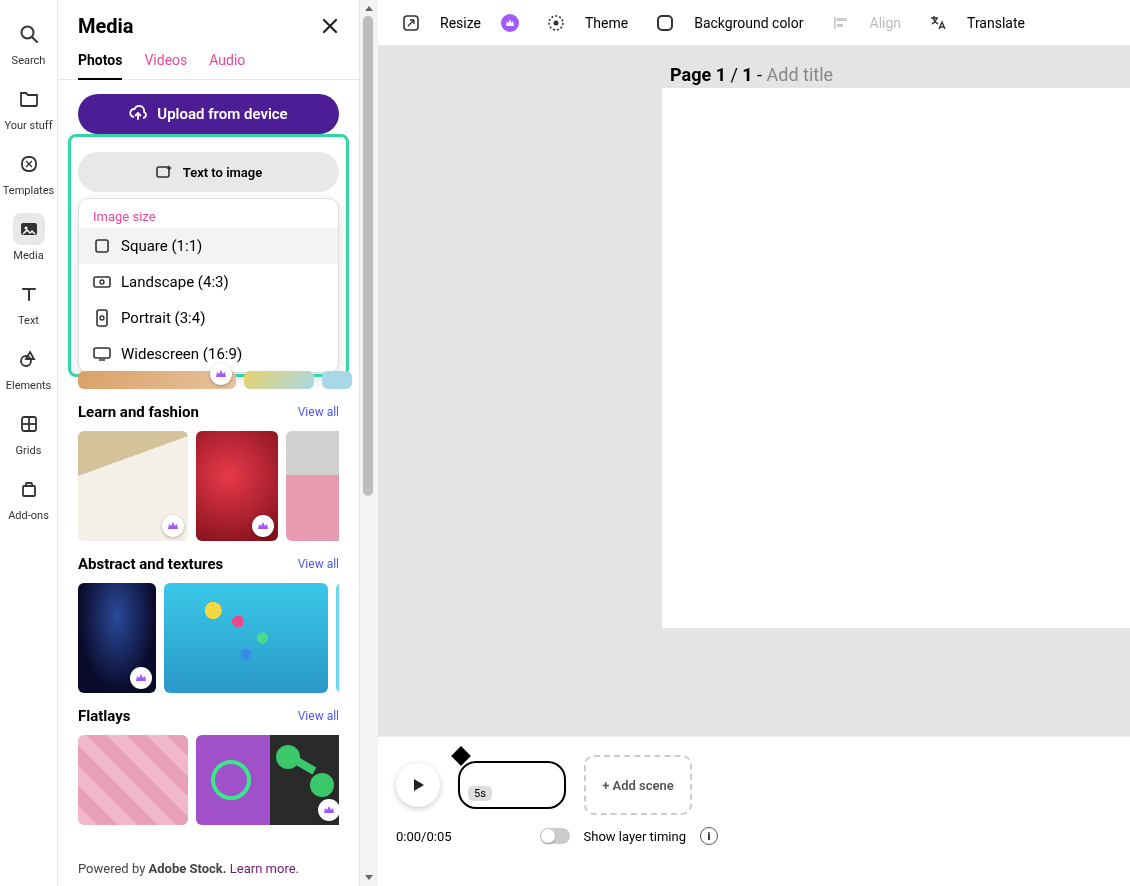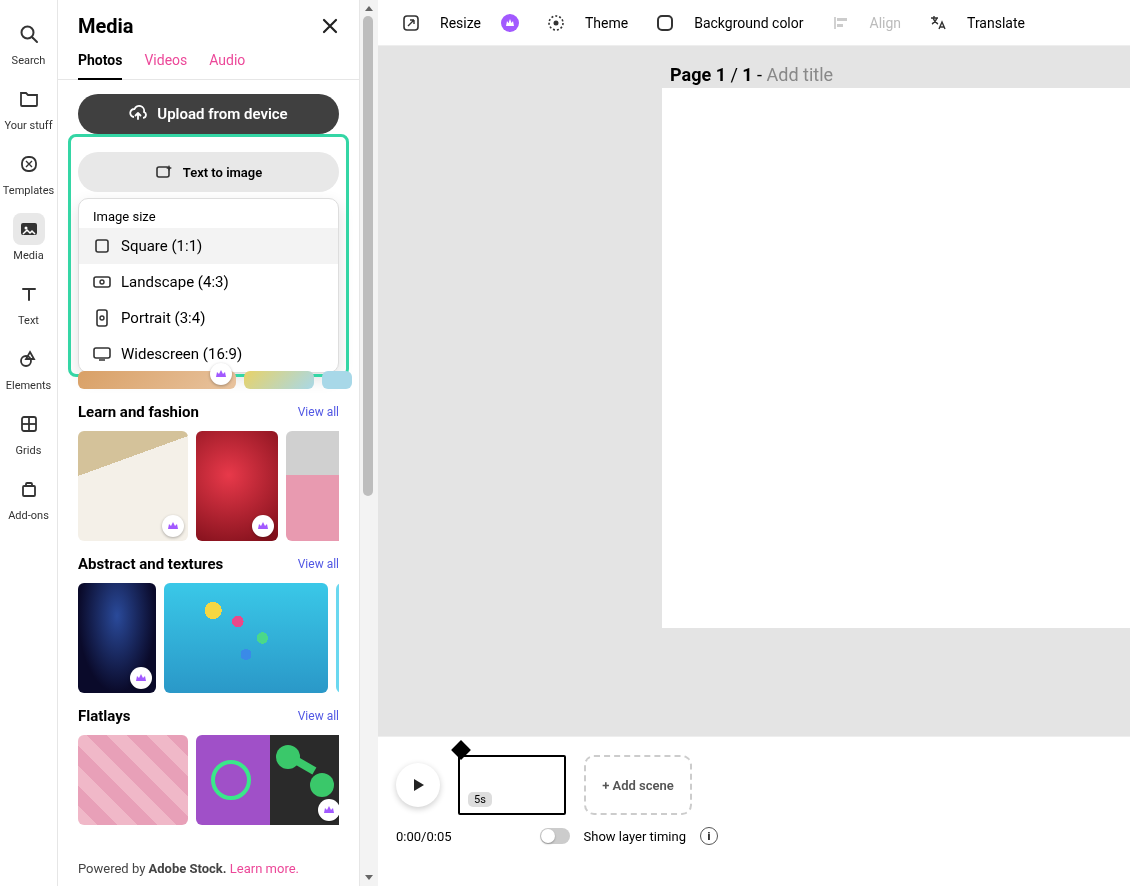--- a/index.html
+++ b/index.html
@@ -14,44 +14,44 @@
 
 .panel { width: 302px; border-right: 1px solid #e6e6e6; display: flex; flex-direction: column; position: relative; }
 .panel-header { display: flex; align-items: center; justify-content: space-between; padding: 14px 20px 0; }
 .panel-title { font-size: 20px; font-weight: 700; }
 .close-btn { font-size: 22px; cursor:pointer; line-height:1; }
 .tabs { display: flex; gap: 22px; padding: 14px 20px 0; border-bottom: 1px solid #e6e6e6; }
 .tab { padding-bottom: 10px; font-size: 14px; color: #ec4899; cursor: pointer; }
 .tab.active { color: #000; font-weight: 700; border-bottom: 2.5px solid #000; margin-bottom:-1px; }
 
 .panel-body { flex: 1; overflow-y: auto; padding: 14px 20px 6px; position: relative; }
-.upload-btn { width: 100%; height: 40px; background: #404040; color: #fff; border: none; border-radius: 20px; font-size: 15px; font-weight: 600; display:flex; align-items:center; justify-content:center; gap:10px; cursor:pointer; }
+.upload-btn { width: 100%; height: 40px; background: #4c1d95; color: #fff; border: none; border-radius: 20px; font-size: 15px; font-weight: 600; display:flex; align-items:center; justify-content:center; gap:10px; cursor:pointer; }
 .tti-btn { width: 100%; height: 40px; margin-top: 10px; background: #e8e8e8; border: none; border-radius: 20px; font-size: 13px; font-weight: 600; display:flex; align-items:center; justify-content:center; gap:10px; cursor:pointer; }
 
 .highlight-box { position:absolute; left:-10px; right:-10px; top:0; bottom:0; border:3px solid #34d6a5; border-radius:8px; pointer-events:none; }
 .tti-wrap { position:relative; padding:8px 0 4px; }
 
 .dropdown { margin-top: 6px; background:#fff; border:1px solid #ddd; border-radius:10px; box-shadow: 0 6px 16px rgba(0,0,0,.12); overflow:hidden; }
-.dd-head { padding: 10px 14px 4px; font-size: 13px; color:#000000; }
+.dd-head { padding: 10px 14px 4px; font-size: 13px; color:#ec4899; }
 .dd-item { display:flex; align-items:center; gap:10px; padding: 9px 14px; font-size:15px; cursor:pointer; }
 .dd-item:hover, .dd-item.hover { background:#f3f3f3; }
 .dd-icon { width:18px; height:18px; display:inline-flex; align-items:center; justify-content:center; }
 
 .cat-head { display:flex; justify-content:space-between; align-items:center; margin-top:14px; }
 .cat-title { font-size:15px; font-weight:700; }
 .viewall { font-size:12px; color:#5258e4; cursor:pointer; }
 .thumbs { display:flex; gap:8px; margin-top:10px; overflow:hidden; }
 .thumb { height:110px; border-radius:6px; position:relative; flex-shrink:0; }
 .peek { height: 18px; margin-top:-6px; display:flex; gap:8px; }
 .peek .thumb { height:18px; }
 .crown-badge { position:absolute; right:4px; bottom:4px; width:22px; height:22px; border-radius:50%; background:#fff; display:flex; align-items:center; justify-content:center; box-shadow:0 1px 3px rgba(0,0,0,.3); }
 
 .footer { padding: 10px 20px; font-size:13px; color:#444; }
 .footer b { font-weight:700; }
-.footer a { color:#ec4899; text-decoration:none; }
+.footer a { color:#701a75; text-decoration:none; }
 
 
 .scroll-edge { width:18px; background:#f3f3f3; position:relative; }
 .scroll-thumb { position:absolute; left:3px; width:10px; background:#bdbdbd; border-radius:5px; }
 
 
 .canvas-area { flex:1; display:flex; flex-direction:column; }
 .toolbar { height:46px; display:flex; align-items:center; gap:28px; padding:0 24px; border-bottom:1px solid #eee; }
 .tool { display:flex; align-items:center; gap:20px; font-size:14px; cursor:pointer; }
 .tool.disabled { color:#bbb; cursor:default; }
@@ -59,21 +59,21 @@
 
 .stage { flex:1; background:#e4e4e4; position:relative; padding:30px 0 0 0; overflow:hidden; }
 .page-label { position:absolute; left:292px; top:18px; font-size:18px; }
 .page-label b { font-weight:700; }
 .page-label .add { color:#888; }
 .page { position:absolute; left:284px; top:42px; width:720px; height:540px; background:#fff; }
 
 .timeline { height:150px; border-top:1px solid #eee; padding: 18px 18px 10px; display:flex; flex-direction:column; gap:12px; }
 .tl-row { display:flex; align-items:center; gap:18px; }
 .play { width:44px; height:44px; border-radius:50%; background:#fff; box-shadow:0 2px 6px rgba(0,0,0,.2); display:flex; align-items:center; justify-content:center; cursor:pointer; }
-.scene { width:108px; height:60px; border:2px solid #000; border-radius:2px; position:relative; background:#fff; }
+.scene { width:108px; height:48px; border:2px solid #000; border-radius:18px; position:relative; background:#fff; }
 .scene-dur { position:absolute; left:8px; bottom:6px; background:#ddd; border-radius:5px; font-size:11px; padding:1px 6px; }
 .scene-marker { position:absolute; left:-6px; top:-14px; width:14px; height:14px; background:#000; transform:rotate(45deg); }
 .add-scene { width:108px; height:60px; border:2px dashed #ccc; border-radius:10px; display:flex; align-items:center; justify-content:center; font-size:13px; font-weight:600; color:#555; cursor:pointer; }
 .tl-footer { display:flex; align-items:center; gap:14px; font-size:13px; }
 .toggle { width:30px; height:16px; background:#ccc; border-radius:10px; position:relative; }
 .toggle::after { content:""; width:14px; height:14px; background:#fff; border-radius:50%; position:absolute; left:1px; top:1px; box-shadow:0 1px 2px rgba(0,0,0,.3); }
 .info-circ { width:18px; height:18px; border:1.5px solid #555; border-radius:50%; display:inline-flex; align-items:center; justify-content:center; font-size:11px; font-weight:700; }
 
 svg{display:block;}
 </style>

